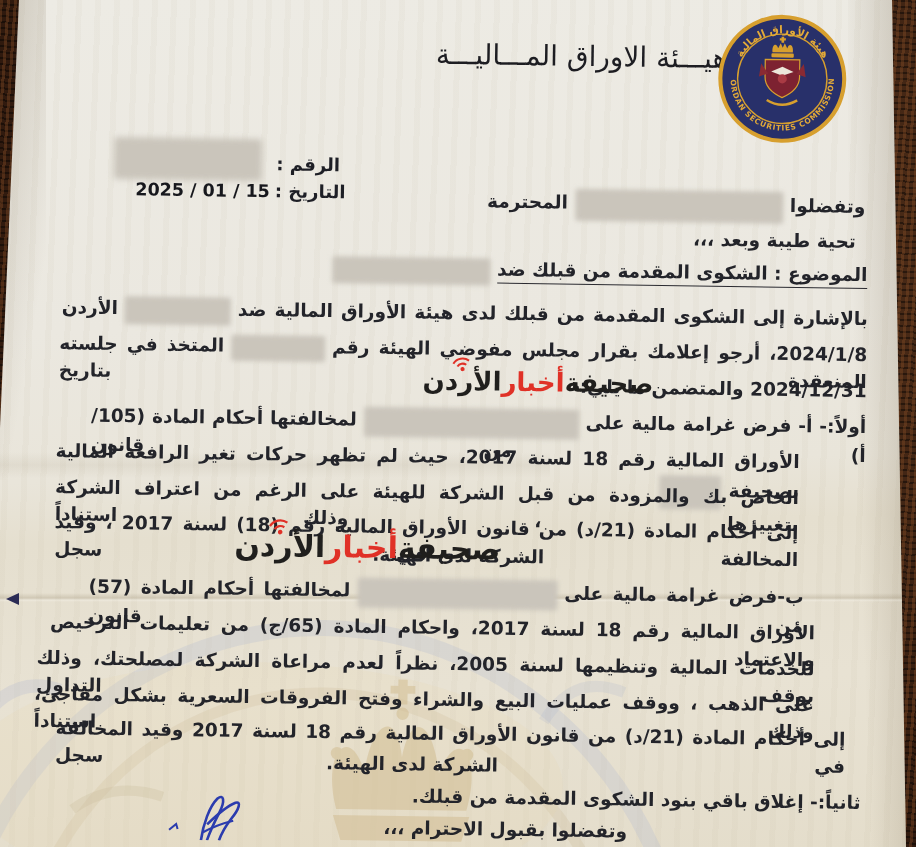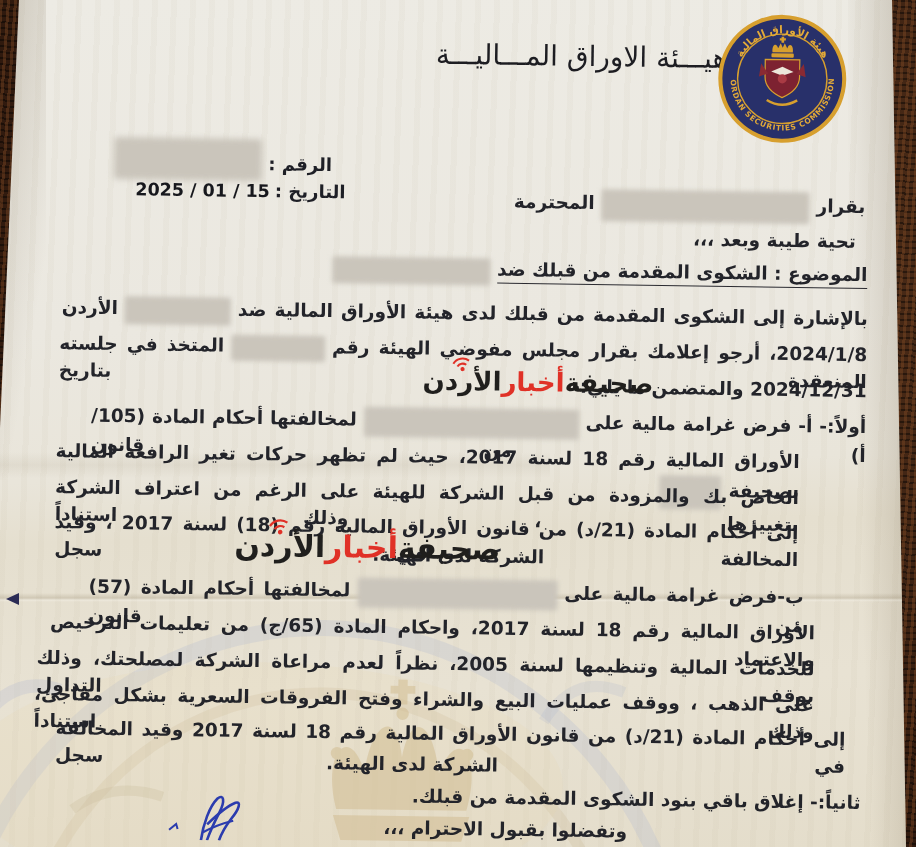--- a/index.html
+++ b/index.html
@@ -137,29 +137,29 @@
         <path d="M55,59 l11,-5 l11,5 l-11,4 Z" fill="#ece6da"></path>
         <circle cx="66" cy="66" r="4.5" fill="#a93b44"></circle>
       </g>
       <path d="M45,51 l7,10 l-9,3 Z" fill="#8a2a33"></path>
       <path d="M87,51 l-7,10 l9,3 Z" fill="#8a2a33"></path>
       <path d="M51,87 q15,9 30,0" stroke="#d79f2e" stroke-width="2.4" fill="none"></path>
     </svg>
 
     <div class="meta z">
       <div class="redact-abs" style="left:4px; top:-8px; width:148px; height:42px;"></div>
-      <div class="row" style="right:8px; top:6px;margin-left:7px;"><span class="label">الرقم :</span></div>
+      <div class="row" style="right:0; top:6px;margin-left:7px;"><span class="label">الرقم :</span></div>
       <div class="row" style="right:-6px; top:33px;">
         <span class="label">التاريخ :</span>
         <span class="date-val">2025 / 01 / 15</span>
       </div>
     </div>
 
     <div class="ln z" style="left:520px; top:192px; width:344px;">
-      <span>بقرار</span><span class="redact" style="width:208px; height:32px;"></span><span>المحترمة</span>
+      <span>وتفضلوا</span><span class="redact" style="width:208px; height:32px;"></span><span>المحترمة</span>
     </div>
     <div class="ln z" style="left:640px; top:229px; width:215px;">تحية طيبة وبعد ،،،</div>
 
     <div class="ln z" style="left:150px; top:262px; width:717px;">
       <span class="underline">الموضوع : الشكوى المقدمة من قبلك ضد</span><span class="redact" style="width:158px; height:27px;"></span>
     </div>
 
     <div class="ln just z" style="left:62px; top:306px; width:806px;">
       <span>بالإشارة إلى الشكوى المقدمة من قبلك لدى هيئة الأوراق المالية ضد</span><span class="redact" style="width:106px; height:28px;"></span><span>الأردن</span>
     </div>

